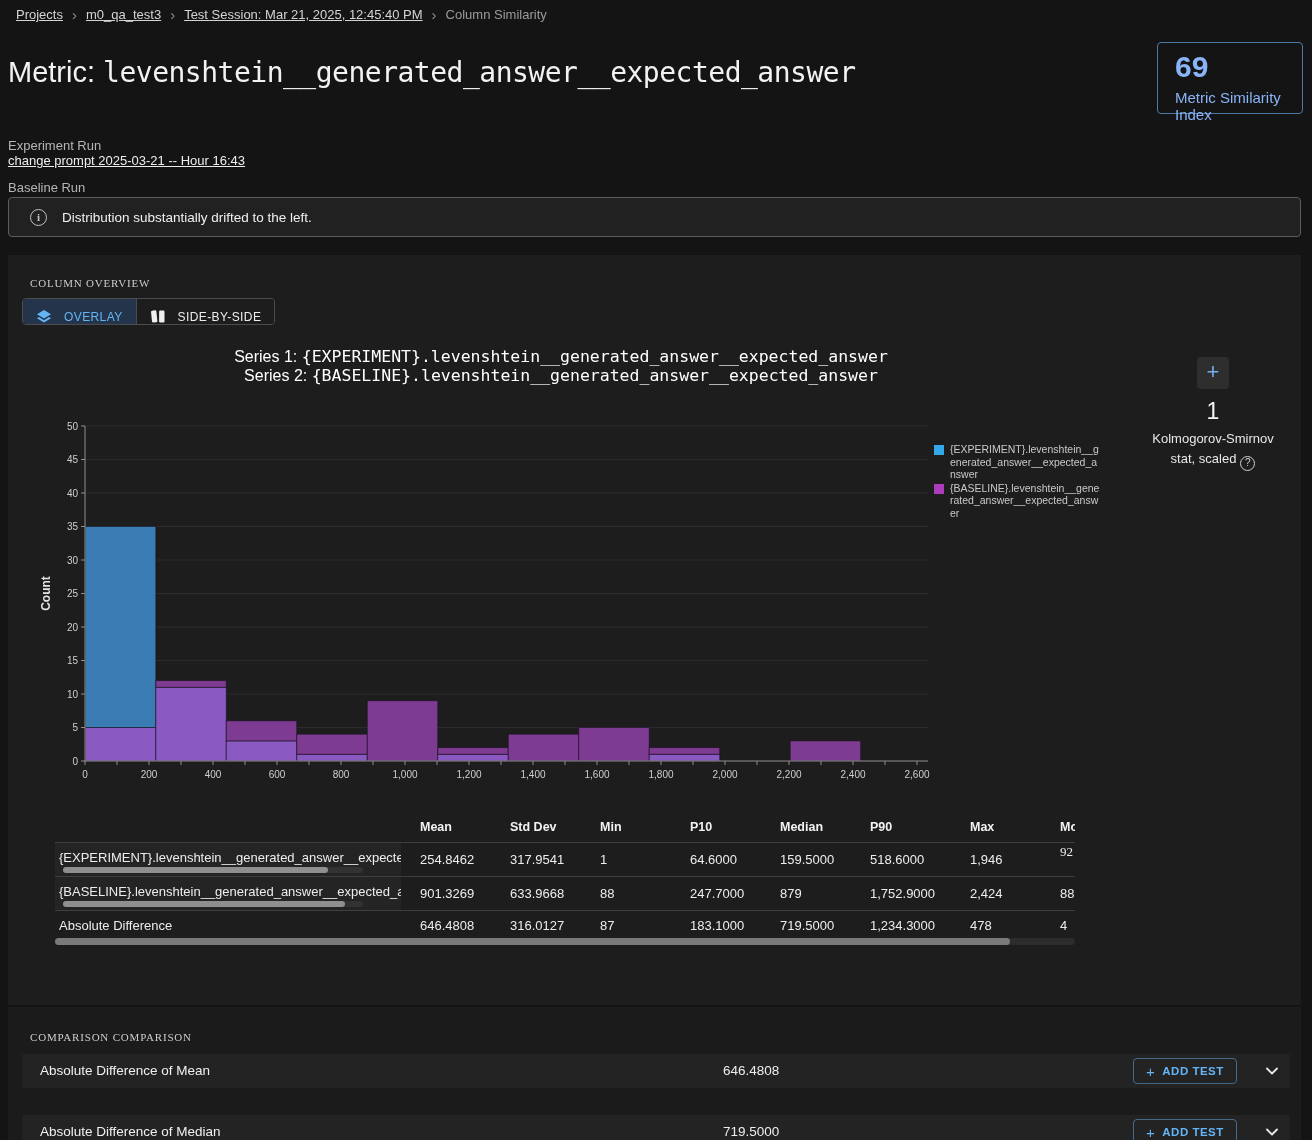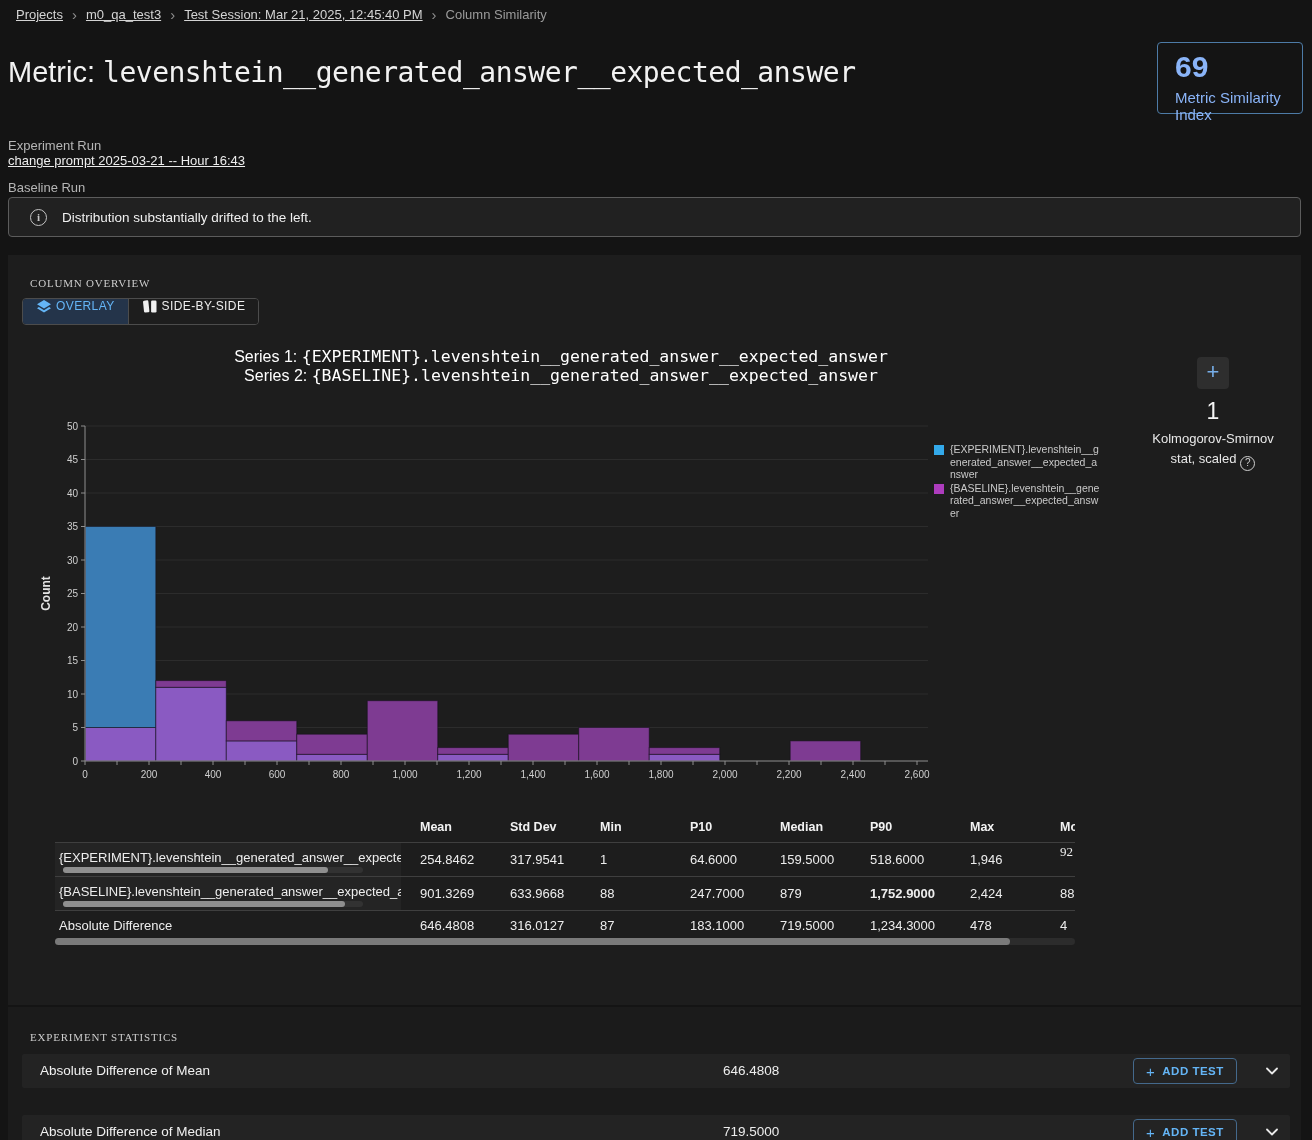--- a/index.html
+++ b/index.html
@@ -30,21 +30,21 @@
   .alert-banner { position:absolute; left:8px; top:197px; width:1293px; height:40px; background:#212121; border:1px solid #5c5c5c; border-radius:4px; display:flex; align-items:center; padding-left:21px; gap:15px; font-size:13.5px; color:#f0f0f0; }
   .info-icon { width:17px; height:17px; border:1.5px solid #c4c4c4; border-radius:50%; color:#c4c4c4; font-size:11px; font-weight:bold; display:flex; align-items:center; justify-content:center; font-family:"Liberation Serif", serif; flex:0 0 auto; }
 
   
   .main-card { position:absolute; left:8px; top:255px; width:1293px; height:750px; background:#1d1d1d; }
   .section-label { font-size:11px; letter-spacing:0.8px; color:#cdcdcd;font-family:Liberation Serif, serif; }
   .overview-label { position:absolute; left:22px; top:22px; }
 
   
   .tab-group { position:absolute; left:14px; top:43px; display:flex; border:1px solid #4c4c4c; border-radius:4px; overflow:hidden; height:27px; }
-  .tab { display:flex; align-items:flex-start; gap:4px; padding:0 13px; font-size:12px; letter-spacing:0.4px; color:#ededed; background:#1d1d1d; cursor:pointer; }
+  .tab { display:flex; align-items:flex-end; gap:12px; padding:0 13px; font-size:12px; letter-spacing:0.4px; color:#ededed; background:#1d1d1d; cursor:pointer; }
   .tab.active { background:#24344a; color:#64b5f6; }
   .tab + .tab { border-left:1px solid #4c4c4c; }
 
   
   .series-titles { position:absolute; left:28px; top:92px; width:1050px; text-align:center; }
   .series-title-line { font-size:16px; color:#ffffff; line-height:19px; }
   .series-title-line .mono { font-size:16.5px; }
 
   
   .ks-add-btn { position:absolute; left:1189px; top:102px; width:32px; height:32px; background:#2e2e2e; border-radius:4px; color:#77aee8; font-size:22px; line-height:30px; text-align:center; cursor:pointer; }
@@ -296,21 +296,21 @@
         <div class="row-label-text">{BASELINE}.levenshtein__generated_answer__expected_answer</div>
         <div class="mini-scroll">
             <div class="mini-thumb" style="width:282px;"></div>
           </div>
       </div>
       <div class="td c0" style="top:74px;">901.3269</div>
       <div class="td c1" style="top:74px;">633.9668</div>
       <div class="td c2" style="top:74px;">88</div>
       <div class="td c3" style="top:74px;">247.7000</div>
       <div class="td c4" style="top:74px;">879</div>
-      <div class="td c5" style="top:74px;font-weight:bold;">1,752.9000</div>
+      <div class="td c5" style="top:74px;">1,752.9000</div>
       <div class="td c6" style="top:74px;">2,424</div>
       <div class="td c7" style="top:74px;">88</div>
       <div class="tdivider" style="top:98px;"></div>
 
       <div class="td" style="left:4px;top:106px;">Absolute Difference</div>
       <div class="td c0" style="top:106px;">646.4808</div>
       <div class="td c1" style="top:106px;">316.0127</div>
       <div class="td c2" style="top:106px;">87</div>
       <div class="td c3" style="top:106px;">183.1000</div>
       <div class="td c4" style="top:106px;">719.5000</div>
@@ -319,21 +319,21 @@
       <div class="td c7" style="top:106px;">4</div>
 
       <div class="h-scrollbar">
           <div class="h-thumb"></div>
         </div>
     </div>
   </div>
 </section>
 
 <section class="comparison-section">
-  <div class="section-label comparison-label">EXPERIMENT STATISTICS</div>
+  <div class="section-label comparison-label">COMPARISON COMPARISON</div>
 
   <div class="comp-row comp-row-1">
     <span class="comp-label">Absolute Difference of Mean</span>
     <span class="comp-value">646.4808</span>
     <button class="add-test-btn" style="background:transparent;">
       <span class="add-test-plus">+</span>
       <span>ADD TEST</span>
     </button>
     <svg class="comp-chevron" width="16" height="16" viewBox="0 0 16 16">
       <path d="M3 5.5 L8 10.5 L13 5.5" fill="none" stroke="#e8e8e8" stroke-width="1.8" stroke-linecap="round" stroke-linejoin="round"></path>

